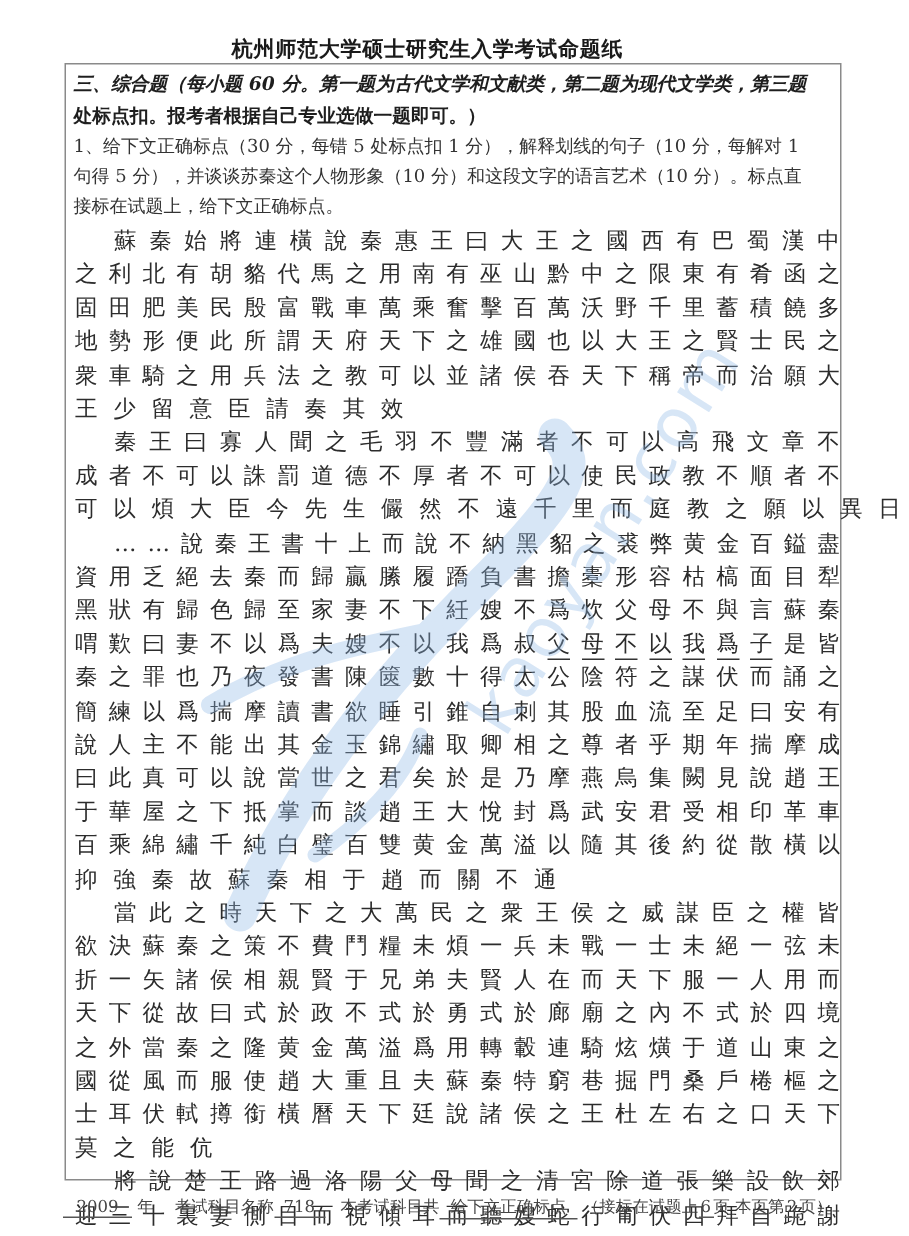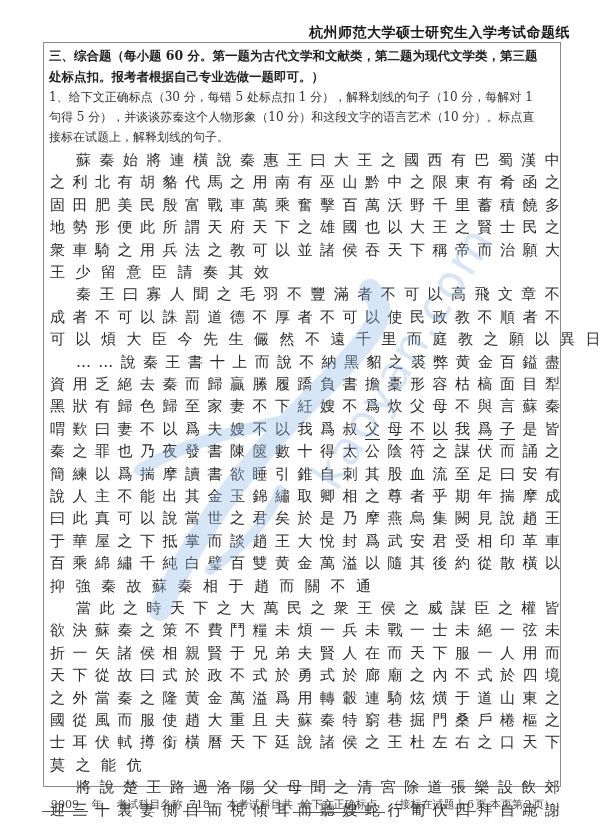--- a/index.html
+++ b/index.html
@@ -1,18 +1,18 @@
 <!DOCTYPE html>
 <html><head>
 <meta charset="utf-8">
 <style>
   html, body { margin:0; padding:0; background:#ffffff; }
   body { width:606px; height:824px; position:relative; overflow:hidden;
          font-family:"DejaVu Serif","Liberation Serif",serif; color:#2a2a2a; }
-  .title { position:absolute; top:24px; left:0; width:570px; text-align:right;
+  .title { position:absolute; top:24px; left:0; width:570px; text-align:center;
            font-size:14px; font-weight:bold; color:#1a1a1a; letter-spacing:0.5px; }
   .box { position:absolute; left:43px; top:42px; width:518px; height:745px;
          border:1px solid #8a8a8a; box-sizing:border-box; }
   .hdr { position:absolute; left:49px; width:510px; font-size:12.5px; line-height:21px; color:#1e1e1e; }
   .hdr.bold { font-weight:bold; }
   .instr { position:absolute; left:49px; width:510px; font-size:12px; line-height:20px; color:#333; }
   .body-line { position:absolute; left:50px; width:510px; height:22px; font-size:15px; line-height:22px;
                color:#2c2c2c; display:flex; justify-content:space-between; white-space:nowrap; }
   .body-line.short { justify-content:flex-start; gap:10.5px; }
   .body-line.indent { padding-left:26px; width:484px; }
@@ -25,26 +25,26 @@
              transform:rotate(-58deg); transform-origin:left top; letter-spacing:2px; }
   .wm-brush { left:120px; top:270px; width:300px; height:380px; }
 </style>
 </head>
 <body>
 
 <div class="title">杭州师范大学硕士研究生入学考试命题纸</div>
 
 <div class="box"></div>
 
-<div class="hdr bold" style="top:45px;">三、综合题（每小题 60 分。第一题为古代文学和文献类，第二题为现代文学类，第三题</div>
+<div class="hdr bold" style="top:45px;font-style:italic;">三、综合题（每小题 60 分。第一题为古代文学和文献类，第二题为现代文学类，第三题</div>
 <div class="hdr bold" style="top:66px;">处标点扣。报考者根据自己专业选做一题即可。）</div>
 
 <div class="instr" style="top:87px;">1、给下文正确标点（30 分，每错 5 处标点扣 1 分），解释划线的句子（10 分，每解对 1</div>
 <div class="instr" style="top:107px;">句得 5 分），并谈谈苏秦这个人物形象（10 分）和这段文字的语言艺术（10 分）。标点直</div>
-<div class="instr" style="top:127px;">接标在试题上，解释划线的句子。</div>
+<div class="instr" style="top:127px;">接标在试题上，给下文正确标点。</div>
 
 <div id="body-text">
     <div class="body-line indent" style="top: 149px;">
       <span class="c">蘇</span>
       <span class="c">秦</span>
       <span class="c">始</span>
       <span class="c">將</span>
       <span class="c">連</span>
       <span class="c">橫</span>
       <span class="c">說</span>

